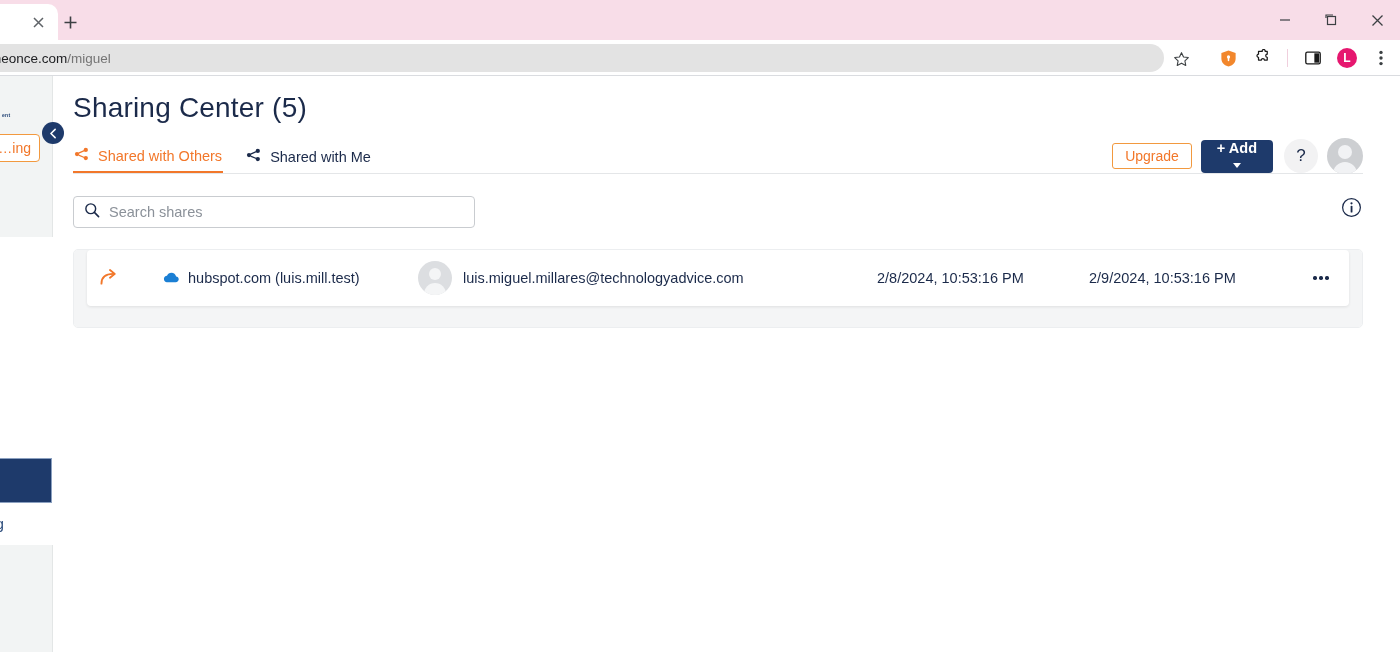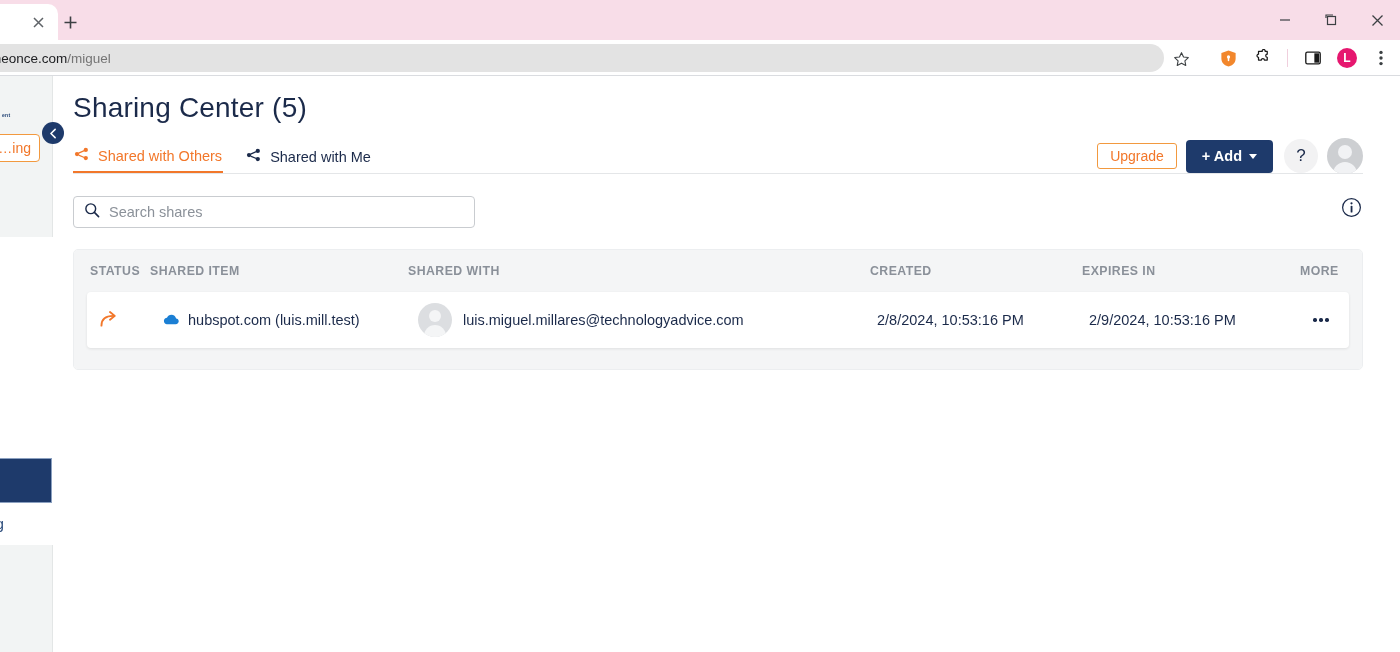--- a/index.html
+++ b/index.html
@@ -143,21 +143,21 @@
     border: 1px solid #f2993f; border-radius: 3px; background: #fff;
     color: #f2772a; font-size: 14px; padding: 4px 12px; height: 26px;
     line-height: 17px;
   }
   .trial-text {
     font-size: 14px; color: #2b3a55; margin-left: 12px; white-space: nowrap;
   }
   .add-btn {
     background: #1e3a6b; color: #fff; font-size: 14.5px; font-weight: bold;
     border: none; border-radius: 4px; height: 33px; padding: 0 16px;
-    margin-left: 9px; display: flex; align-items: center; gap: 7px;
+    margin-left: 9px; display: flex; align-items: center; gap: 7px; flex-direction: column;
   }
   .caret-down {
     width: 0; height: 0; border-left: 4.5px solid transparent;
     border-right: 4.5px solid transparent; border-top: 5.5px solid #fff;
   }
   .help-btn {
     width: 34px; height: 34px; border-radius: 50%; background: #f2f2f3;
     color: #1b2a4a; font-size: 17px; display: flex; align-items: center;
     justify-content: center; margin-left: 11px;
   }
@@ -408,28 +408,20 @@
       <div class="info-btn">
         <svg width="21" height="21" viewBox="0 0 22 22">
             <circle cx="11" cy="11" r="9.3" fill="none" stroke="#1b2a4a" stroke-width="1.3"></circle>
             <circle cx="11" cy="6.6" r="1.15" fill="#1b2a4a"></circle>
             <rect x="10.1" y="9.1" width="1.9" height="7.2" rx=".9" fill="#1b2a4a"></rect>
           </svg>
       </div>
     </div>
 
     <div class="table-card">
-      <div class="thead">
-        <div class="c-status">STATUS</div>
-        <div class="c-item">SHARED ITEM</div>
-        <div class="c-with">SHARED WITH</div>
-        <div class="c-created">CREATED</div>
-        <div class="c-expires">EXPIRES IN</div>
-        <div class="c-more">MORE</div>
-      </div>
       <div class="tbody-wrap">
         <div class="trow">
           <div class="c-status">
             <span>
               <svg width="21" height="18" viewBox="0 0 22 19">
                   <path d="M2.5 16.5 C2.5 8.5 8 6.2 15 6.2" stroke="#f2772a" stroke-width="2" fill="none" stroke-linecap="round"></path>
                   <path d="M11.5 2.2 L16.6 6.2 L11.5 10.2" stroke="#f2772a" stroke-width="2" fill="none" stroke-linecap="round" stroke-linejoin="round"></path>
                 </svg>
             </span>
           </div>

